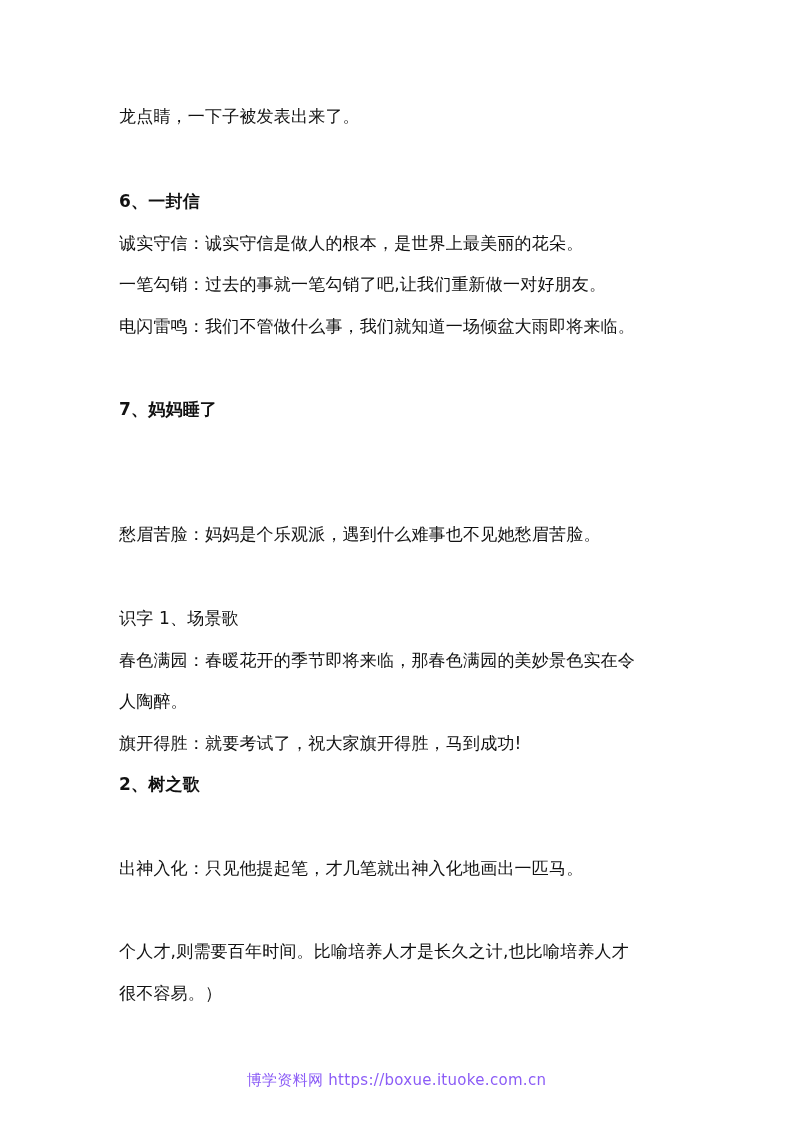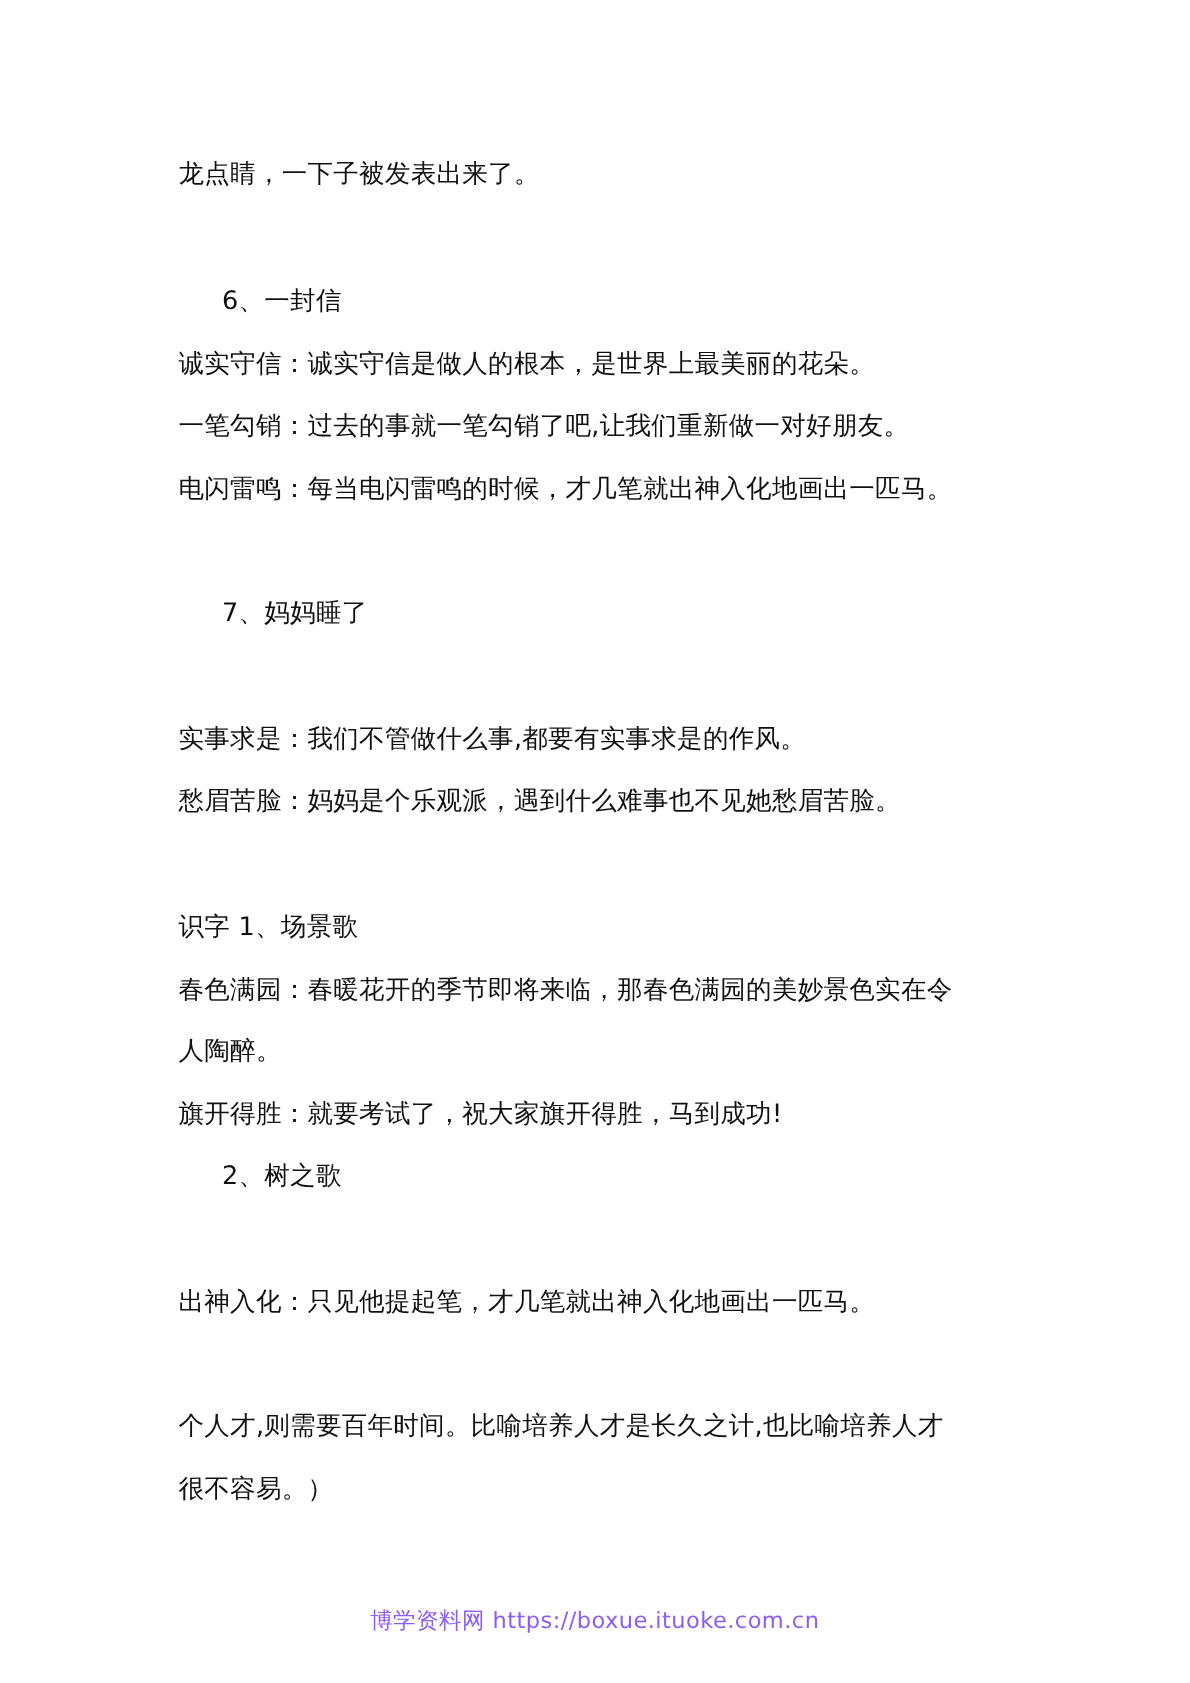--- a/index.html
+++ b/index.html
@@ -22,22 +22,21 @@
     }
     .line {
       position: absolute;
       left: 119px;
       font-size: 17px;
       line-height: 22px;
       white-space: nowrap;
       letter-spacing: 0.2px;
     }
     .heading {
-      font-weight: normal;
-      margin-left: 29px;
+      font-weight: bold;
     }
     .footer {
       position: absolute;
       left: 0;
       width: 793px;
       top: 1071px;
       text-align: center;
       font-size: 15px;
       color: #8b5cf6;
       font-family: "DejaVu Sans", sans-serif;
@@ -45,23 +44,22 @@
     }
   </style>
 </head>
 <body>
 
 <div class="page">
   <div class="line" style="top:105px">龙点睛，一下子被发表出来了。</div>
   <div class="line heading" style="top:190px">6、一封信</div>
   <div class="line" style="top:232px">诚实守信：诚实守信是做人的根本，是世界上最美丽的花朵。</div>
   <div class="line" style="top:273px">一笔勾销：过去的事就一笔勾销了吧,让我们重新做一对好朋友。</div>
-  <div class="line" style="top:315px">电闪雷鸣：每当电闪雷鸣的时候，才几笔就出神入化地画出一匹马。</div>
+  <div class="line" style="top:315px">电闪雷鸣：我们不管做什么事，我们就知道一场倾盆大雨即将来临。</div>
   <div class="line heading" style="top:398px">7、妈妈睡了</div>
-  <div class="line" style="top:482px">实事求是：我们不管做什么事,都要有实事求是的作风。</div>
   <div class="line" style="top:523px">愁眉苦脸：妈妈是个乐观派，遇到什么难事也不见她愁眉苦脸。</div>
   <div class="line" style="top:607px">识字 1、场景歌</div>
   <div class="line" style="top:649px">春色满园：春暖花开的季节即将来临，那春色满园的美妙景色实在令</div>
   <div class="line" style="top:690px">人陶醉。</div>
   <div class="line" style="top:732px">旗开得胜：就要考试了，祝大家旗开得胜，马到成功!</div>
   <div class="line heading" style="top:773px">2、树之歌</div>
   <div class="line" style="top:857px">出神入化：只见他提起笔，才几笔就出神入化地画出一匹马。</div>
   <div class="line" style="top:940px">个人才,则需要百年时间。比喻培养人才是长久之计,也比喻培养人才</div>
   <div class="line" style="top:982px">很不容易。）</div>
 

